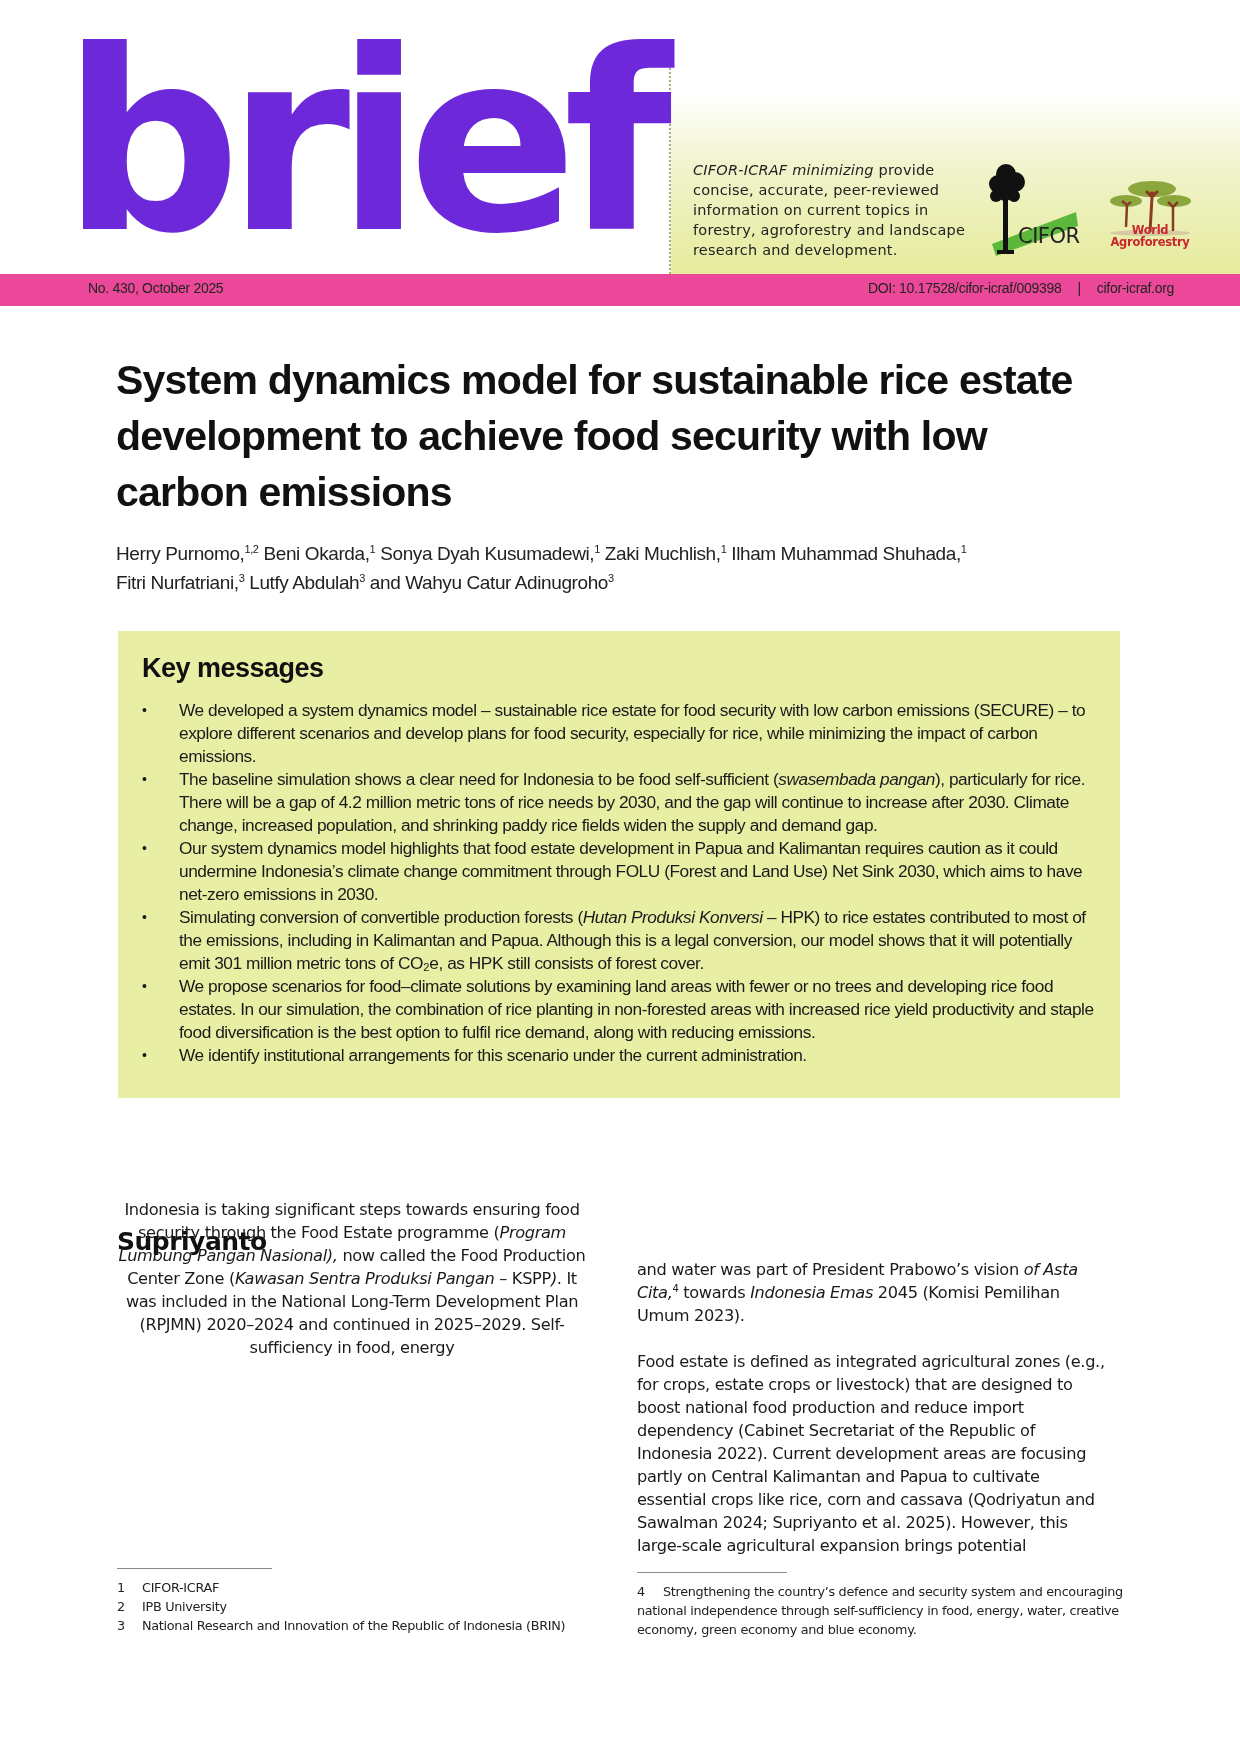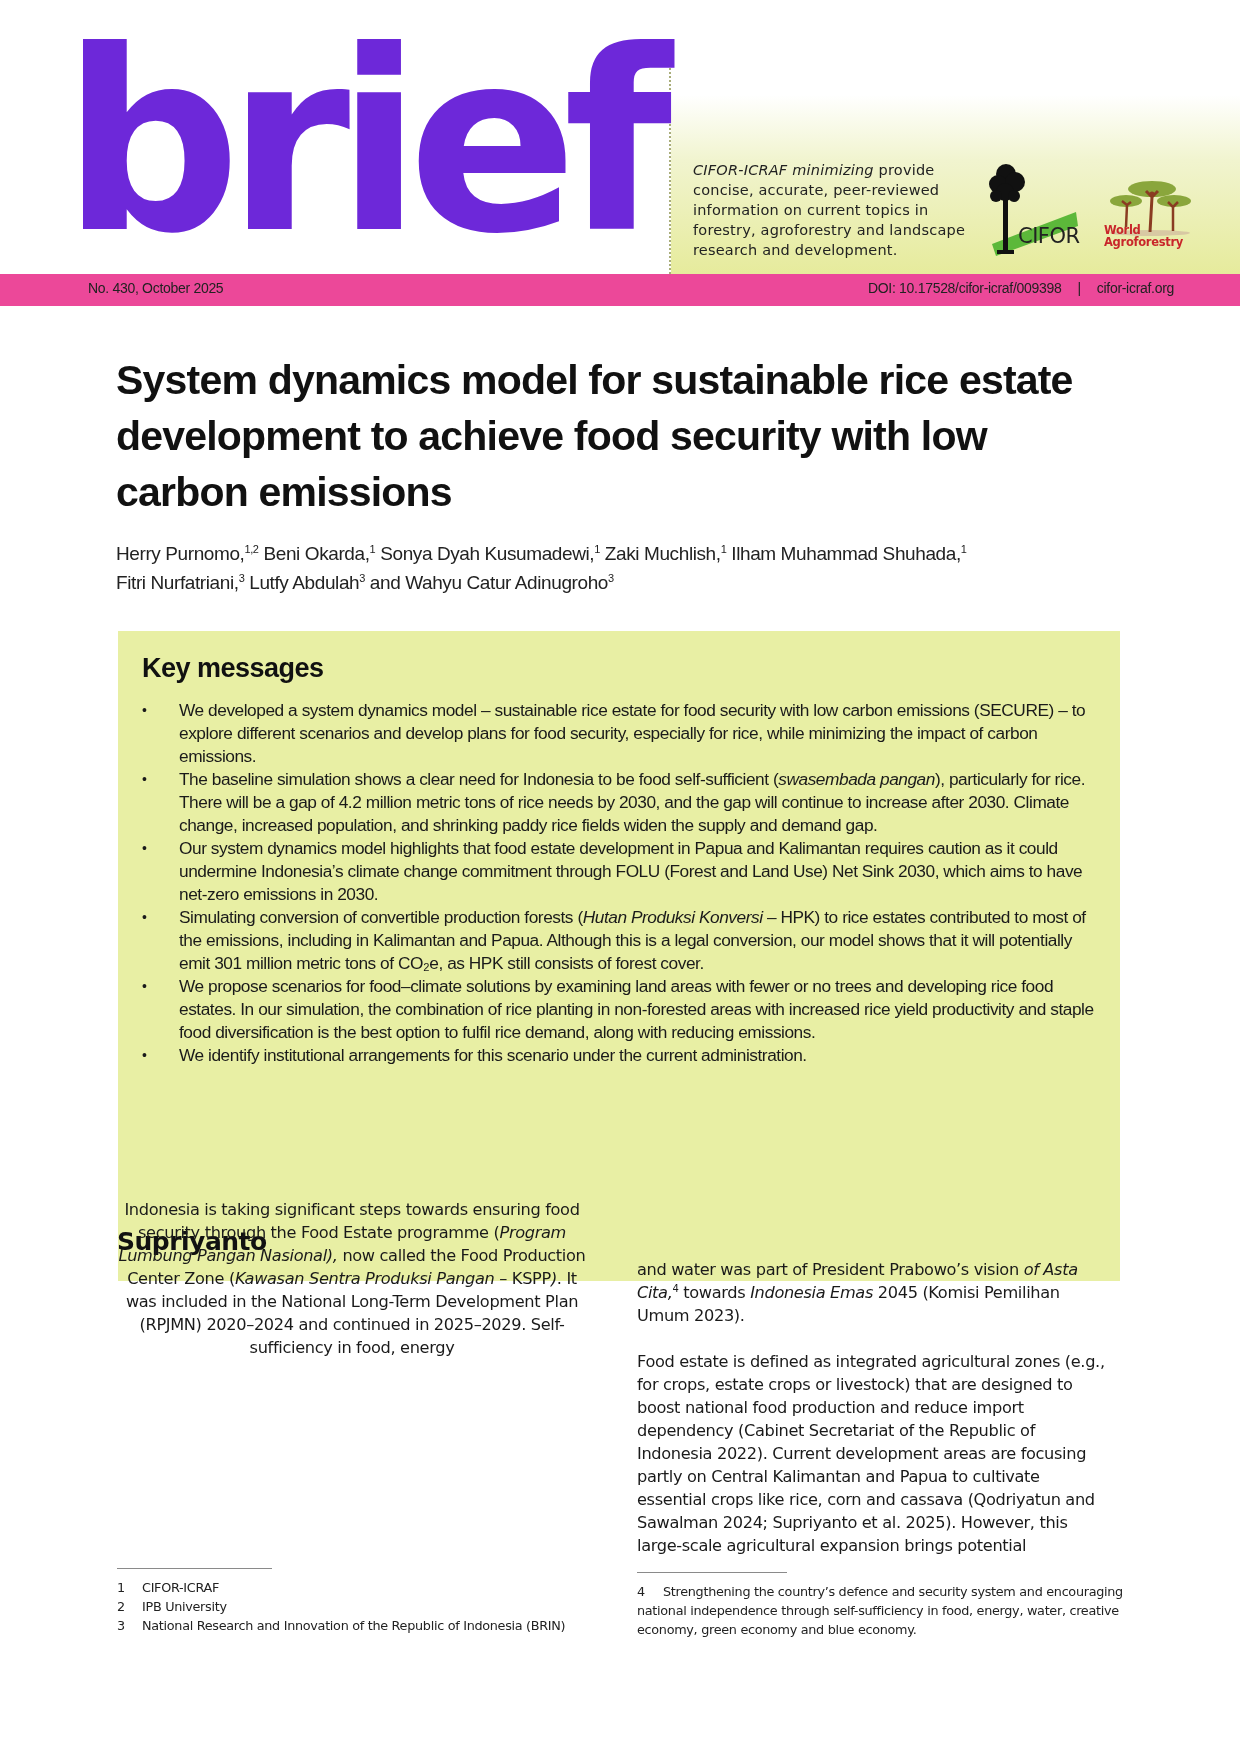--- a/index.html
+++ b/index.html
@@ -37,21 +37,21 @@
     color:#222; letter-spacing:0.2px;
   }
   .tagline i { font-style:italic; }
   .logo-cifor { position:absolute; left:988px; top:160px; width:92px; height:96px; }
   .logo-wa { position:absolute; left:1108px; top:164px; width:84px; height:86px; }
   .cifor-text {
     position:absolute; left:1018px; top:224px; font-family:"DejaVu Sans", sans-serif;
     font-size:21px; color:#222; letter-spacing:-0.5px;
   }
   .wa-text {
-    position:absolute; left:1104px; top:224px; width:92px; 
+    position:absolute; left:1104px; top:224px; width:92px; text-align:center;
     font-family:"DejaVu Sans", sans-serif; font-weight:bold; font-size:11.5px; line-height:12px;
     color:#c8262a; letter-spacing:-0.3px;
   }
 
   .band {
     position:absolute; left:0; top:274px; width:1240px; height:32px;
     background:#ec4899;
   }
   .band-left {
     position:absolute; left:88px; top:6px; font-size:14px; color:#222;
@@ -72,21 +72,21 @@
   }
   .authors {
     position:absolute; left:116px; top:539px; width:1010px;
     font-family:"Liberation Sans", sans-serif; font-size:19px; line-height:29px;
     color:#222; letter-spacing:-0.4px;
   }
   .authors sup { font-size:11px; vertical-align:7px; line-height:0;text-align:right; }
 
   
   .key-box {
-    position:absolute; left:118px; top:631px; width:1002px; height:650px;
+    position:absolute; left:118px; top:631px; width:1002px; height:467px;
     background:#e8efa4;
   }
   .key-title {
     position:absolute; left:24px; top:22px;
     font-family:"Liberation Sans", sans-serif; font-weight:bold; font-size:27px;
     color:#111; letter-spacing:-0.5px;
   }
   .key-list {
     position:absolute; left:0; top:68px; width:1002px; margin:0; padding:0; list-style:none;
   }

